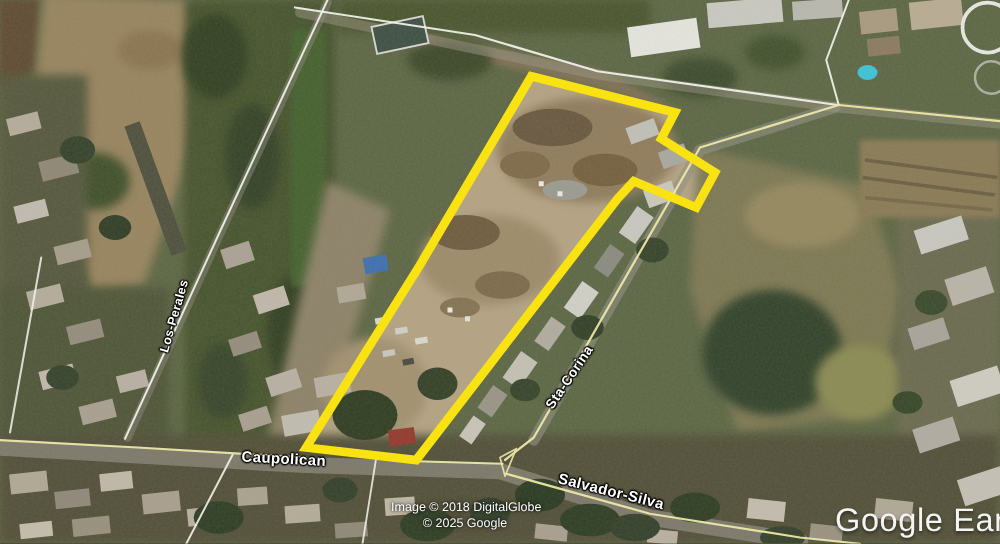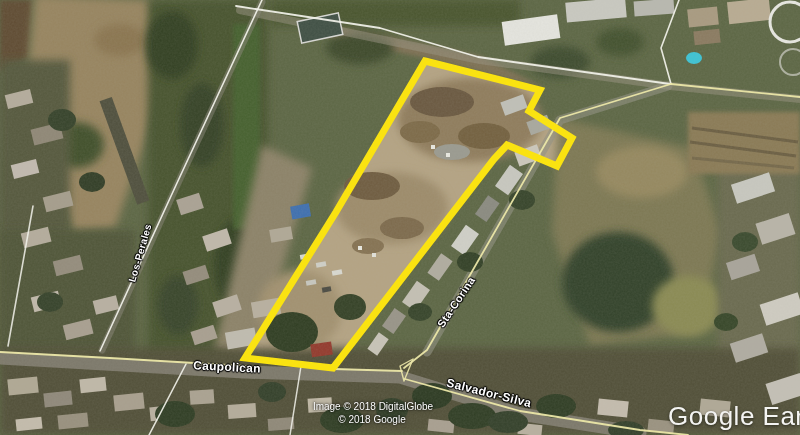--- a/index.html
+++ b/index.html
@@ -233,17 +233,17 @@
     <rect x="0" y="0" width="800" height="435" filter="url(#grain)"></rect>
   </svg>
 
   <div>
     <div class="lbl" id="lbl-los-perales">Los-Perales</div>
     <div class="lbl" id="lbl-caupolican">Caupolican</div>
     <div class="lbl" id="lbl-sta-corina">Sta-Corina</div>
     <div class="lbl" id="lbl-salvador-silva">Salvador-Silva</div>
 
     <div class="copyright" id="copy1">Image © 2018 DigitalGlobe</div>
-    <div class="copyright" id="copy2">© 2018 Google</div>
+    <div class="copyright" id="copy2">© 2025 Google</div>
 
     <div id="watermark">Google Earth</div>
   </div>
 </div>
 
 </body></html>

